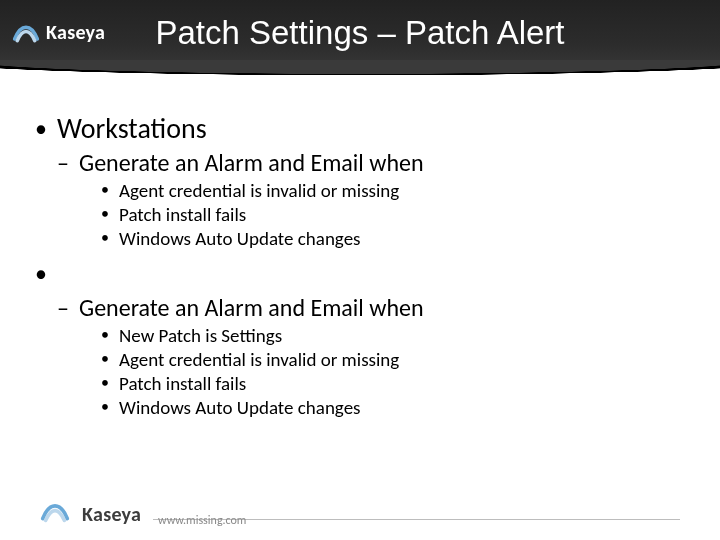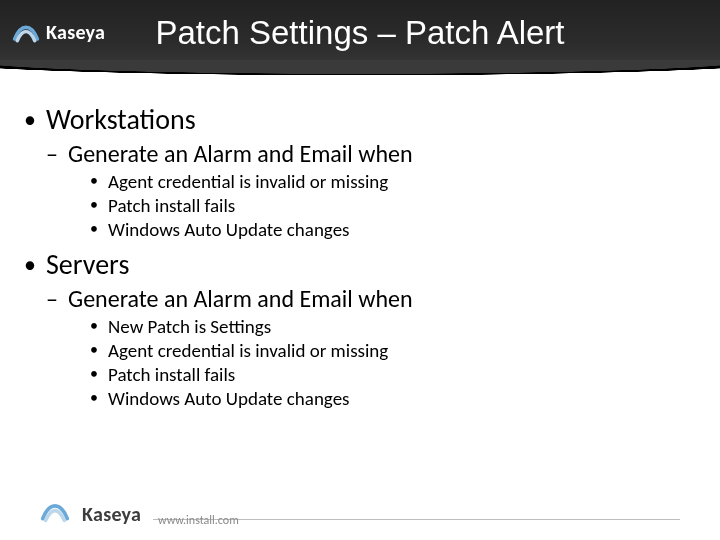--- a/index.html
+++ b/index.html
@@ -28,21 +28,21 @@
   .hdr .title{
     position:absolute;left:0;right:0;top:14px;
     text-align:center;color:#fff;font-size:33px;font-weight:400;
     font-family:Liberation Sans, sans-serif;
   }
   
   .content{
     position:absolute;left:24px;right:24px;top:100px;
     font-family:"Calibri","Segoe UI",sans-serif;
   }
-  ul{margin:0;padding:0;list-style:none}
+  ul{margin:11px;padding:0;list-style:none}
   .l1>li{font-size:28px;margin:2px 0 2px 0}
   .l1>li::before{content:"•";display:inline-block;width:22px;font-size:24px;vertical-align:1px}
   .l2{margin:2px 0 4px 22px}
   .l2>li{font-size:24px;margin:2px 0}
   .l2>li::before{content:"–";display:inline-block;width:22px}
   .l3{margin:2px 0 6px 44px}
   .l3>li{font-size:19px;margin:1px 0}
   .l3>li::before{content:"•";display:inline-block;width:18px;font-size:16px;vertical-align:2px}
   
   .ftr{
@@ -84,21 +84,21 @@
       <ul class="l2">
         <li><span>Generate an Alarm and Email when</span>
           <ul class="l3">
             <li><span>Agent credential is invalid or missing</span></li>
             <li><span>Patch install fails</span></li>
             <li><span>Windows Auto Update changes</span></li>
           </ul>
         </li>
       </ul>
     </li>
-    <li><span>Servers</span>
+    <li>
       <ul class="l2">
         <li><span>Generate an Alarm and Email when</span>
           <ul class="l3">
             <li><span>New Patch is Settings</span></li>
             <li><span>Agent credential is invalid or missing</span></li>
             <li><span>Patch install fails</span></li>
             <li><span>Windows Auto Update changes</span></li>
           </ul>
         </li>
       </ul>
@@ -108,14 +108,14 @@
 
 <div class="ftr">
   <span class="mark">
     <svg width="30" height="30" viewBox="0 0 32 32">
       <path d="M3 24 C10 6 22 6 29 24" fill="none" stroke="#6aa9d8" stroke-width="4" stroke-linecap="round"></path>
       <path d="M6 26 C12 12 20 12 26 26" fill="none" stroke="#bcd7ec" stroke-width="4" stroke-linecap="round"></path>
     </svg>
   </span>
   <span class="word">Kaseya</span>
   <span class="rule"></span>
-  <span class="url">www.install.com</span>
+  <span class="url">www.missing.com</span>
 </div>
 
 </body></html>

